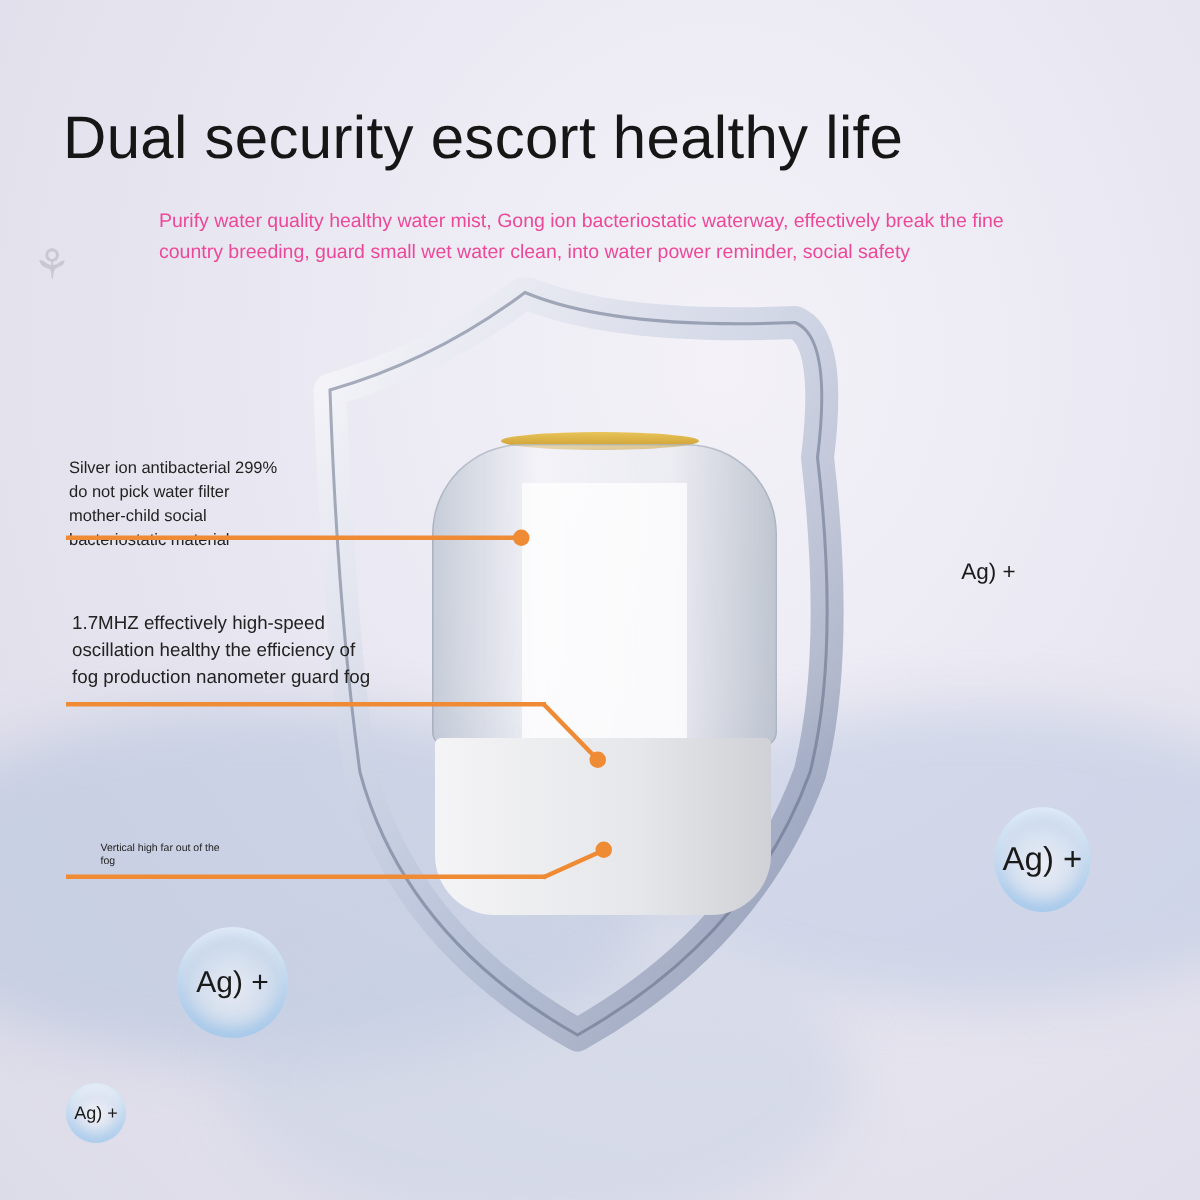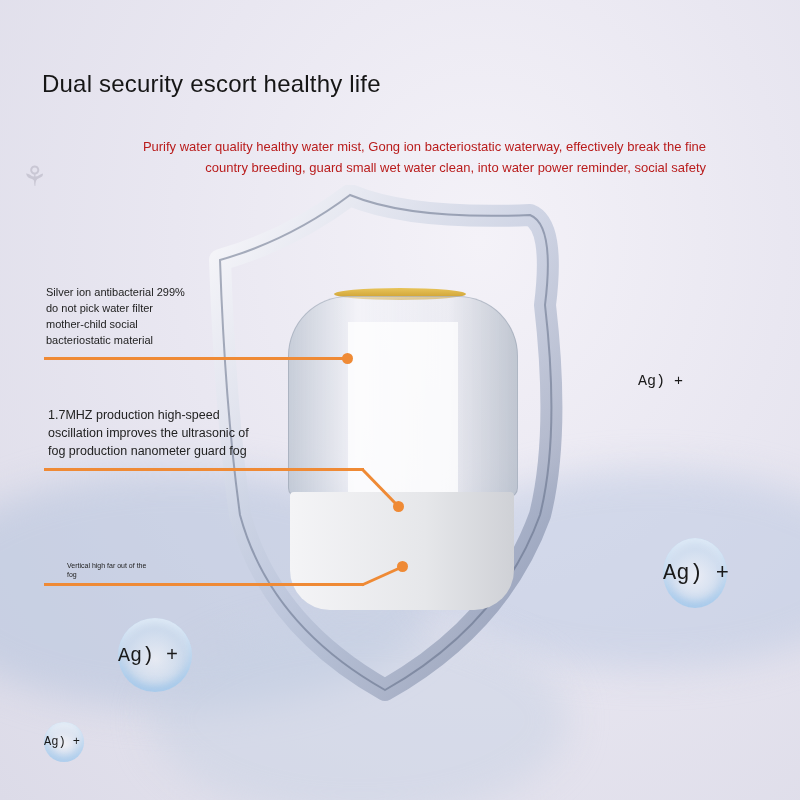--- a/index.html
+++ b/index.html
@@ -1,31 +1,31 @@
 <!DOCTYPE html>
 <html><head>
 <meta charset="utf-8">
 <style>
   html,body{margin:0;padding:0;}
   body{width:800px;height:800px;overflow:hidden;position:relative;
     background:radial-gradient(ellipse at 60% 30%, #f4f2f8 0%, #e9e7f1 45%, #dcdbe8 100%);
     font-family:"Liberation Sans",sans-serif;}
   .abs{position:absolute;}
   .cloud{position:absolute;border-radius:50%;filter:blur(18px);}
-  .title{left:42px;top:70px;font-size:24px;color:#161616;letter-spacing:0.2px;}
-  .subtitle{left:106px;top:136px;width:600px;font-size:13px;line-height:21px;color:#b91c1c;text-align:right;}
+  .title{left:42px;top:70px;font-size:40px;color:#161616;letter-spacing:0.2px;}
+  .subtitle{left:106px;top:136px;width:600px;font-size:13px;line-height:21px;color:#ec4899;}
   .callout{font-size:11px;line-height:16px;color:#222;}
   .callout.big{font-size:12.5px;line-height:18px;}
   .callout.small{font-size:7px;line-height:9px;}
   .line{position:absolute;height:3px;background:#ef8a35;}
   .dot{position:absolute;width:11px;height:11px;border-radius:50%;background:#ef8a35;}
-  .bubble{position:absolute;border-radius:50%;display:flex;align-items:center;justify-content:flex-start;
+  .bubble{position:absolute;border-radius:50%;display:flex;align-items:center;justify-content:center;
     background:radial-gradient(circle at 50% 55%, rgba(255,255,255,0.55) 0%, rgba(200,225,245,0.45) 60%, rgba(120,180,230,0.6) 100%);
     box-shadow:inset 0 -6px 10px rgba(100,170,230,0.4), inset 0 4px 8px rgba(255,255,255,0.7);
-    color:#1a1a1a;font-family:Liberation Mono, monospace;}
+    color:#1a1a1a;}
   .bubble.ghost{background:transparent;box-shadow:none;}
   .bubble span{white-space:nowrap;}
   .logo{left:22px;top:160px;font-size:28px;color:#c9c7d4;}
 </style>
 </head>
 <body>
 
 <div class="cloud" style="left:-80px;top:470px;width:520px;height:240px;background:rgba(180,195,220,0.55);"></div>
 <div class="cloud" style="left:420px;top:470px;width:460px;height:200px;background:rgba(185,200,225,0.5);"></div>
 <div class="cloud" style="left:150px;top:620px;width:420px;height:200px;background:rgba(200,210,228,0.5);"></div>
@@ -47,32 +47,32 @@
   <path d="M20 75 Q90 55 150 10 Q210 35 330 30 Q355 40 345 120 Q360 250 340 330 Q300 440 185 505 Q70 440 40 330 Q25 220 20 75 Z" fill="none" stroke="#5a6580" stroke-width="2" opacity="0.5"></path>
 </svg>
 
 <div class="abs" style="left:288px;top:292px;width:228px;height:318px;">
   <div class="abs" style="left:46px;top:-4px;width:132px;height:12px;border-radius:50%;background:linear-gradient(#e8c45a,#c99a2c);"></div>
   <div class="abs" style="left:0;top:4px;width:228px;height:200px;border-radius:60px 60px 10px 10px;background:linear-gradient(90deg,rgba(190,198,210,0.8),rgba(245,246,250,0.6) 30%,rgba(230,232,238,0.5) 70%,rgba(180,188,200,0.8));border:1px solid rgba(150,160,175,0.5);"></div>
   <div class="abs" style="left:60px;top:30px;width:110px;height:180px;background:rgba(255,255,255,0.75);"></div>
   <div class="abs" style="left:2px;top:200px;width:224px;height:118px;border-radius:4px 4px 40px 40px;background:linear-gradient(90deg,#f4f4f6,#e6e7ea 60%,#cfd1d6);"></div>
 </div>
 
-<div class="abs callout" style="left:46px;top:284px;">
+<div class="abs callout" style="left:46px;top:304px;">
   <div>Silver ion antibacterial 299%</div>
   <div> do not pick water filter</div>
   <div>mother-child social</div>
   <div>bacteriostatic material</div>
 </div>
 <div class="line" style="left:44px;top:357px;width:302px;"></div>
 <div class="dot" style="left:342px;top:353px;"></div>
 
 <div class="abs callout big" style="left:48px;top:406px;">
-  <div>1.7MHZ production high-speed</div>
-  <div>oscillation improves the ultrasonic of</div>
+  <div>1.7MHZ effectively high-speed</div>
+  <div>oscillation healthy the efficiency of</div>
   <div> fog production nanometer guard fog</div>
 </div>
 <div class="line" style="left:44px;top:468px;width:320px;"></div>
 <svg class="abs" style="left:360px;top:466px;" width="50" height="50">
     <line x1="2" y1="3" x2="38" y2="40" stroke="#ef8a35" stroke-width="3"></line>
   </svg>
 <div class="dot" style="left:393px;top:501px;"></div>
 
 <div class="abs callout small" style="left:67px;top:561px;">
   <div>Vertical high far out of the</div>

